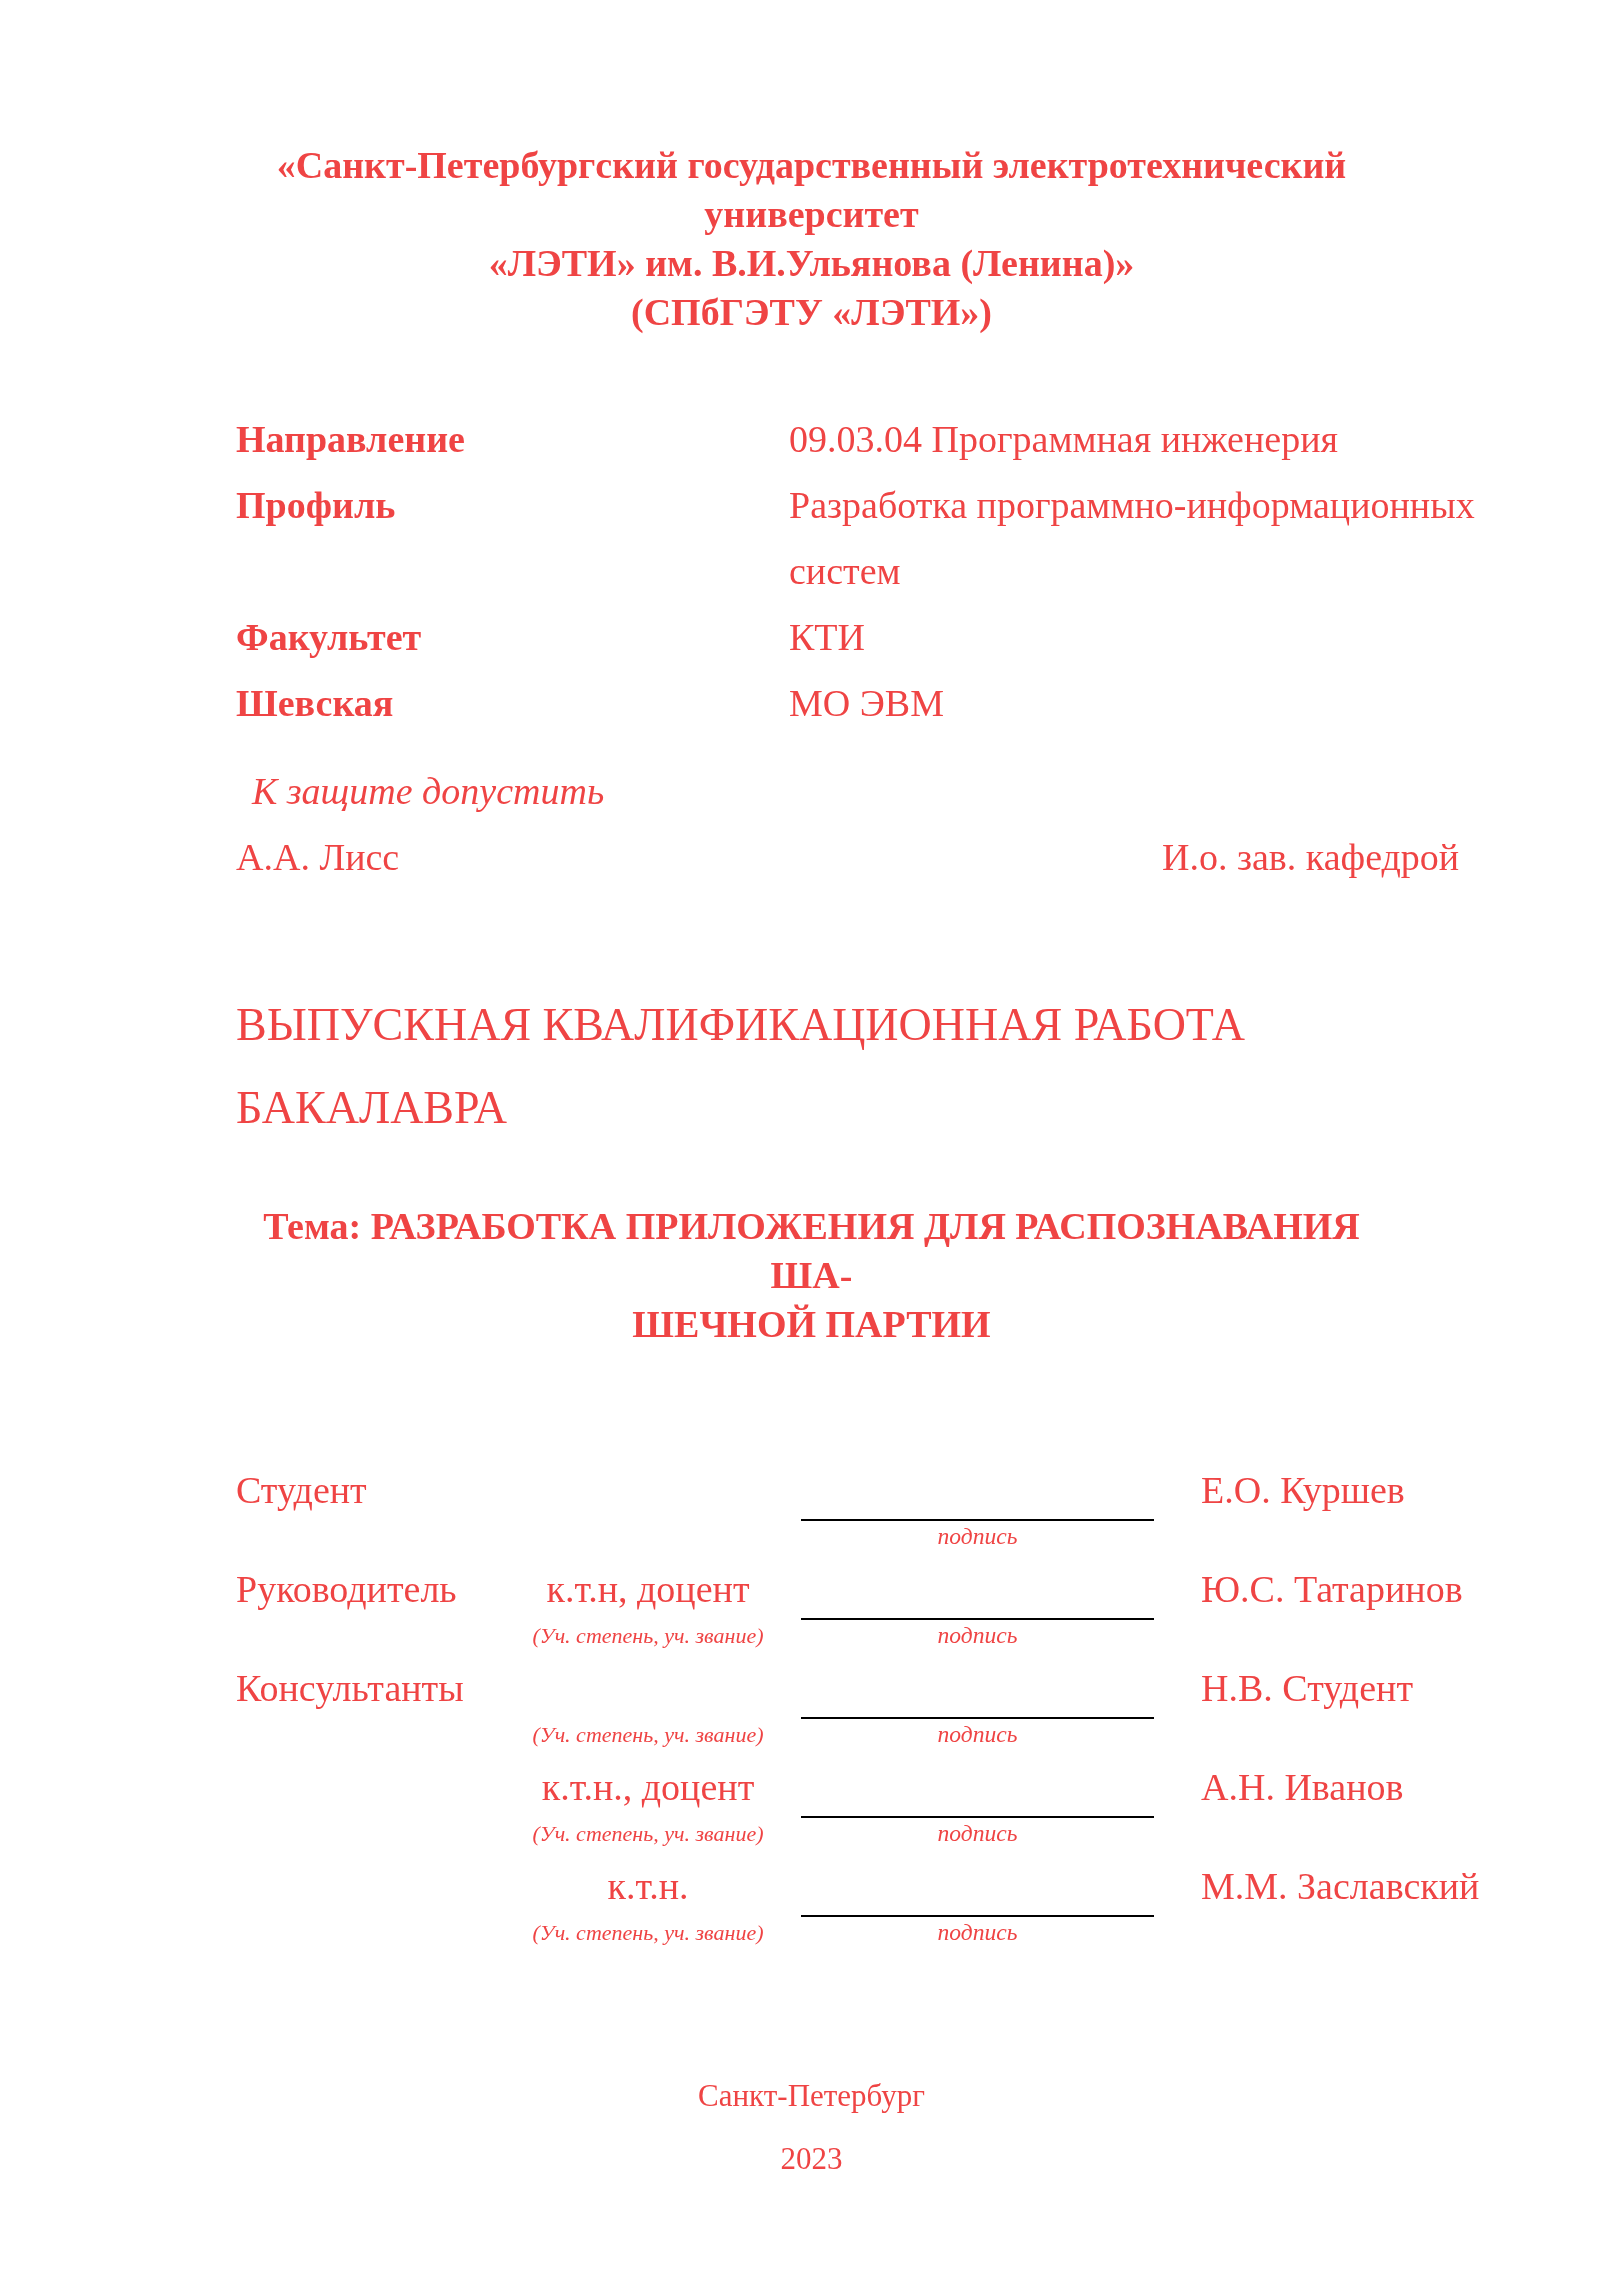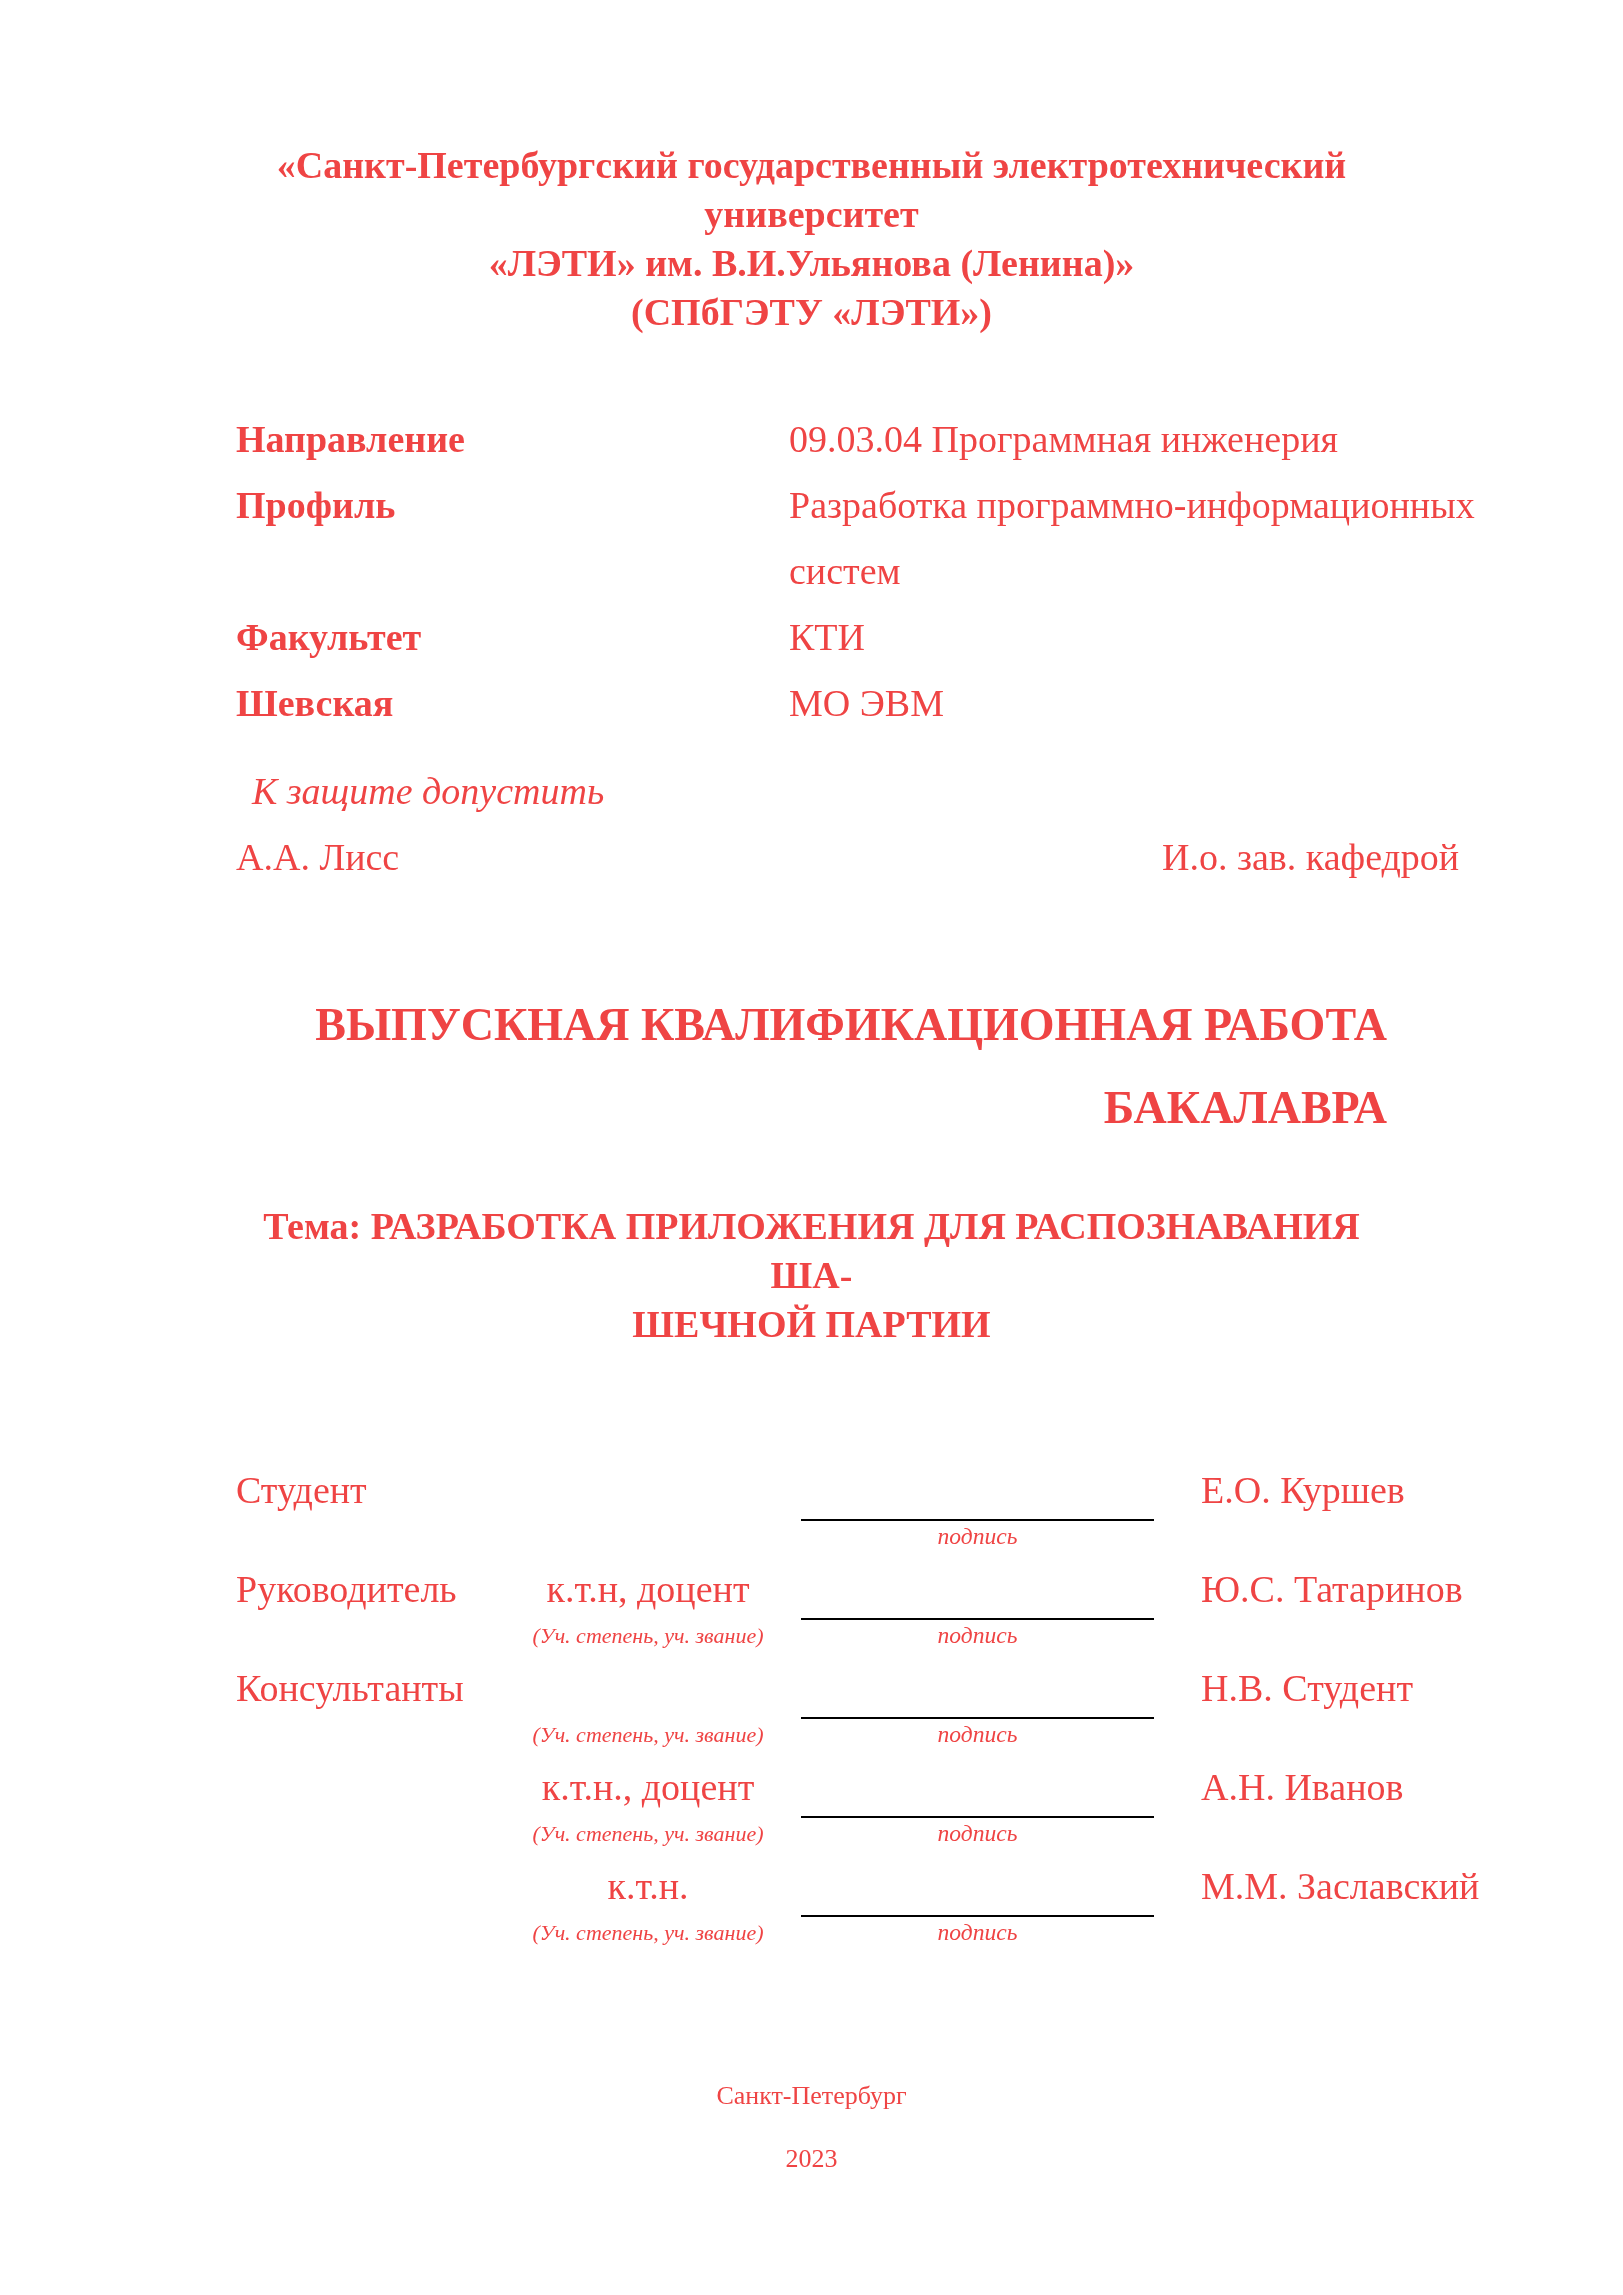--- a/index.html
+++ b/index.html
@@ -48,22 +48,22 @@
   }
   .admit-intro { font-style: italic; margin-left: 16px; }
   .admit-row {
     display: grid;
     grid-template-columns: 926px auto;
   }
 
   
   .main-title {
     margin-top: 93px;
-    text-align: right;
-    font-weight: bold;
+    text-align: left;
+    font-weight: normal;
     font-size: 46px;
     line-height: 83px;
   }
 
   
   .topic {
     margin-top: 53px;
     text-align: center;
     font-weight: bold;
     font-size: 38px;
@@ -97,21 +97,21 @@
     text-align: center;
     font-style: italic;
     font-size: 23.6px;
     line-height: 31px;
   }
 
   
   .footer {
     margin-top: 116px;
     text-align: center;
-    font-size: 26px;
+    font-size: 31px;
     line-height: 63px;
   }
 </style>
 </head>
 <body>
 
 <div class="page">
 
   <div class="header">
     <div>«Санкт-Петербургский государственный электротехнический университет</div>

